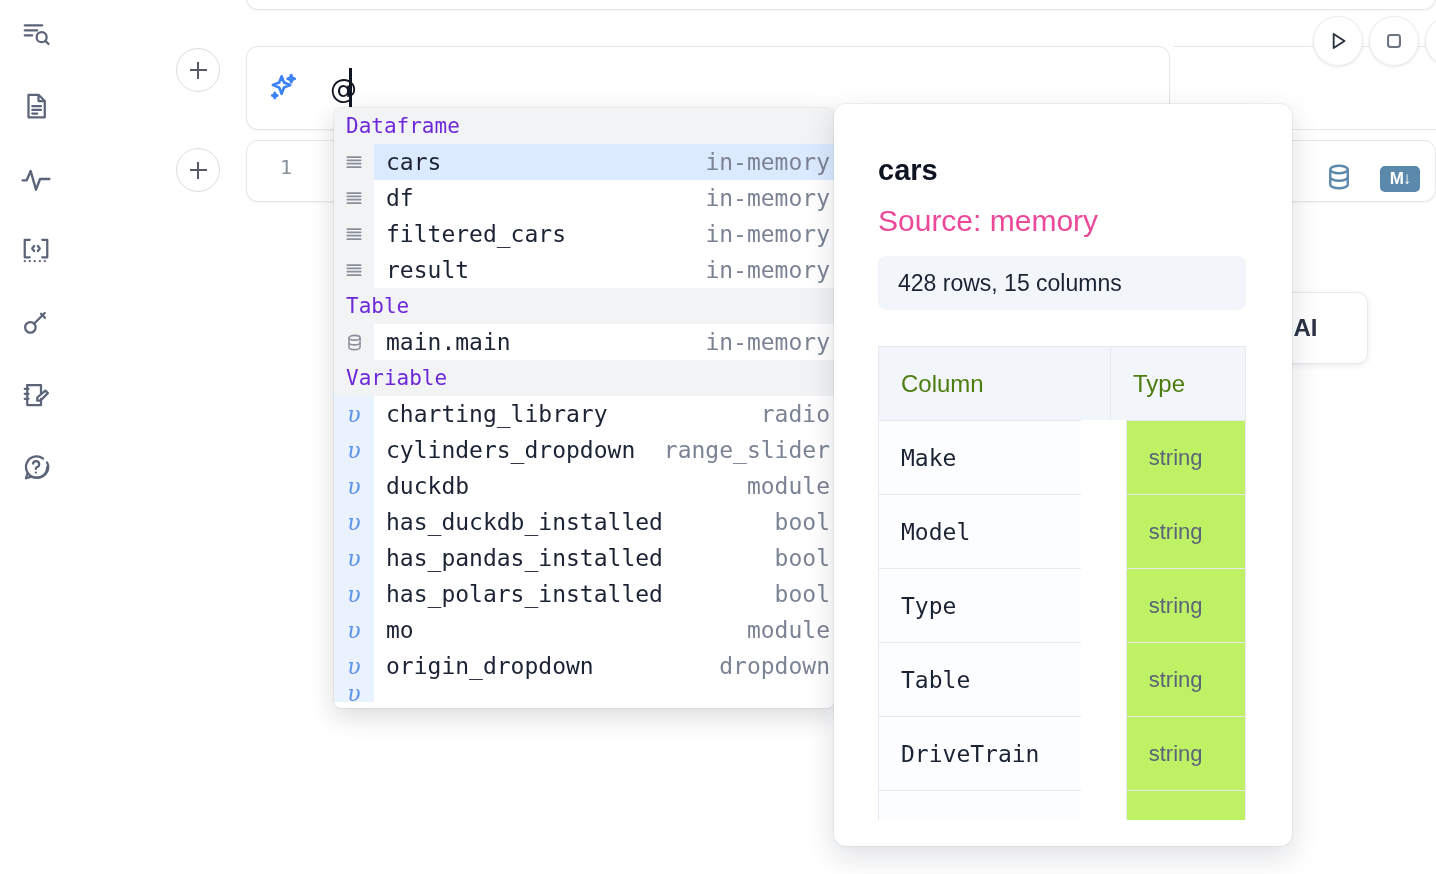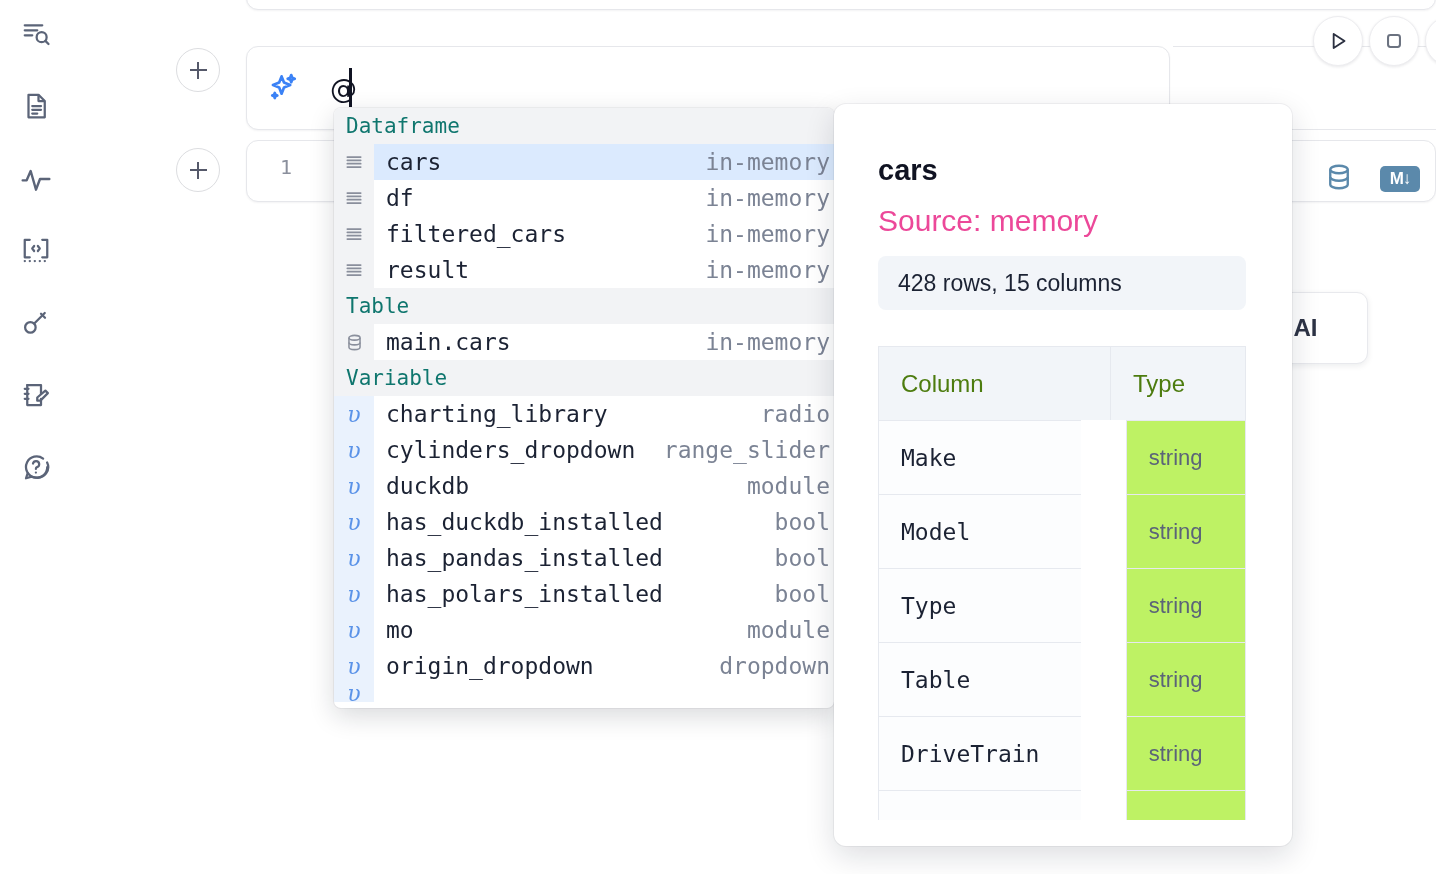--- a/index.html
+++ b/index.html
@@ -89,21 +89,21 @@
   
   .ac {
     position:absolute; left:334px; top:108px; width:500px; height:600px;
     background:#fff; border-radius:7px; overflow:hidden;
     box-shadow:0 8px 26px rgba(16,24,40,.16), 0 0 0 1px rgba(16,24,40,.05);
     font-family:"DejaVu Sans Mono", monospace;
   }
   .ac-scroll { position:absolute; inset:0; }
   .ac-header {
     height:36px; line-height:36px; padding-left:12px;
-    background:#f2f3f5; color:#0f766e; font-size:21px;
+    background:#f2f3f5; color:#6d28d9; font-size:21px;
   }
   .ac-row {
     height:36px; display:flex; align-items:center; background:#fff; cursor:pointer;
   }
   .ac-row.sel .ac-name, .ac-row.sel .ac-meta { background:#dbeafe; }
   .ac-ico {
     width:40px; min-width:40px; height:36px; display:flex; align-items:center; justify-content:center;
     background:#f2f3f5; color:#8a8f9c;
   }
   .ac-row.var .ac-ico { background:#eaf2fd; color:#5b93e8; font-style:italic;
@@ -309,21 +309,21 @@
         <div class="ac-header">Table</div>
         <div class="ac-row  ">
       <div class="ac-ico">
             <svg width="19" height="19" viewBox="0 0 24 24" fill="none" stroke="currentColor" stroke-width="1.9">
               <ellipse cx="12" cy="6" rx="7" ry="3"></ellipse>
               <path d="M5 6v12c0 1.7 3.1 3 7 3s7-1.3 7-3V6"></path>
               <path d="M5 12c0 1.7 3.1 3 7 3s7-1.3 7-3"></path>
             </svg>
           </div>
       <div class="ac-body">
-        <div class="ac-name">main.cars</div>
+        <div class="ac-name">main.main</div>
         <div class="ac-meta">in-memory</div>
       </div>
     </div>
         <div class="ac-header">Variable</div>
         <div class="ac-row var ">
       <div class="ac-ico">υ</div>
       <div class="ac-body">
         <div class="ac-name">charting_library</div>
         <div class="ac-meta">radio</div>
       </div>

